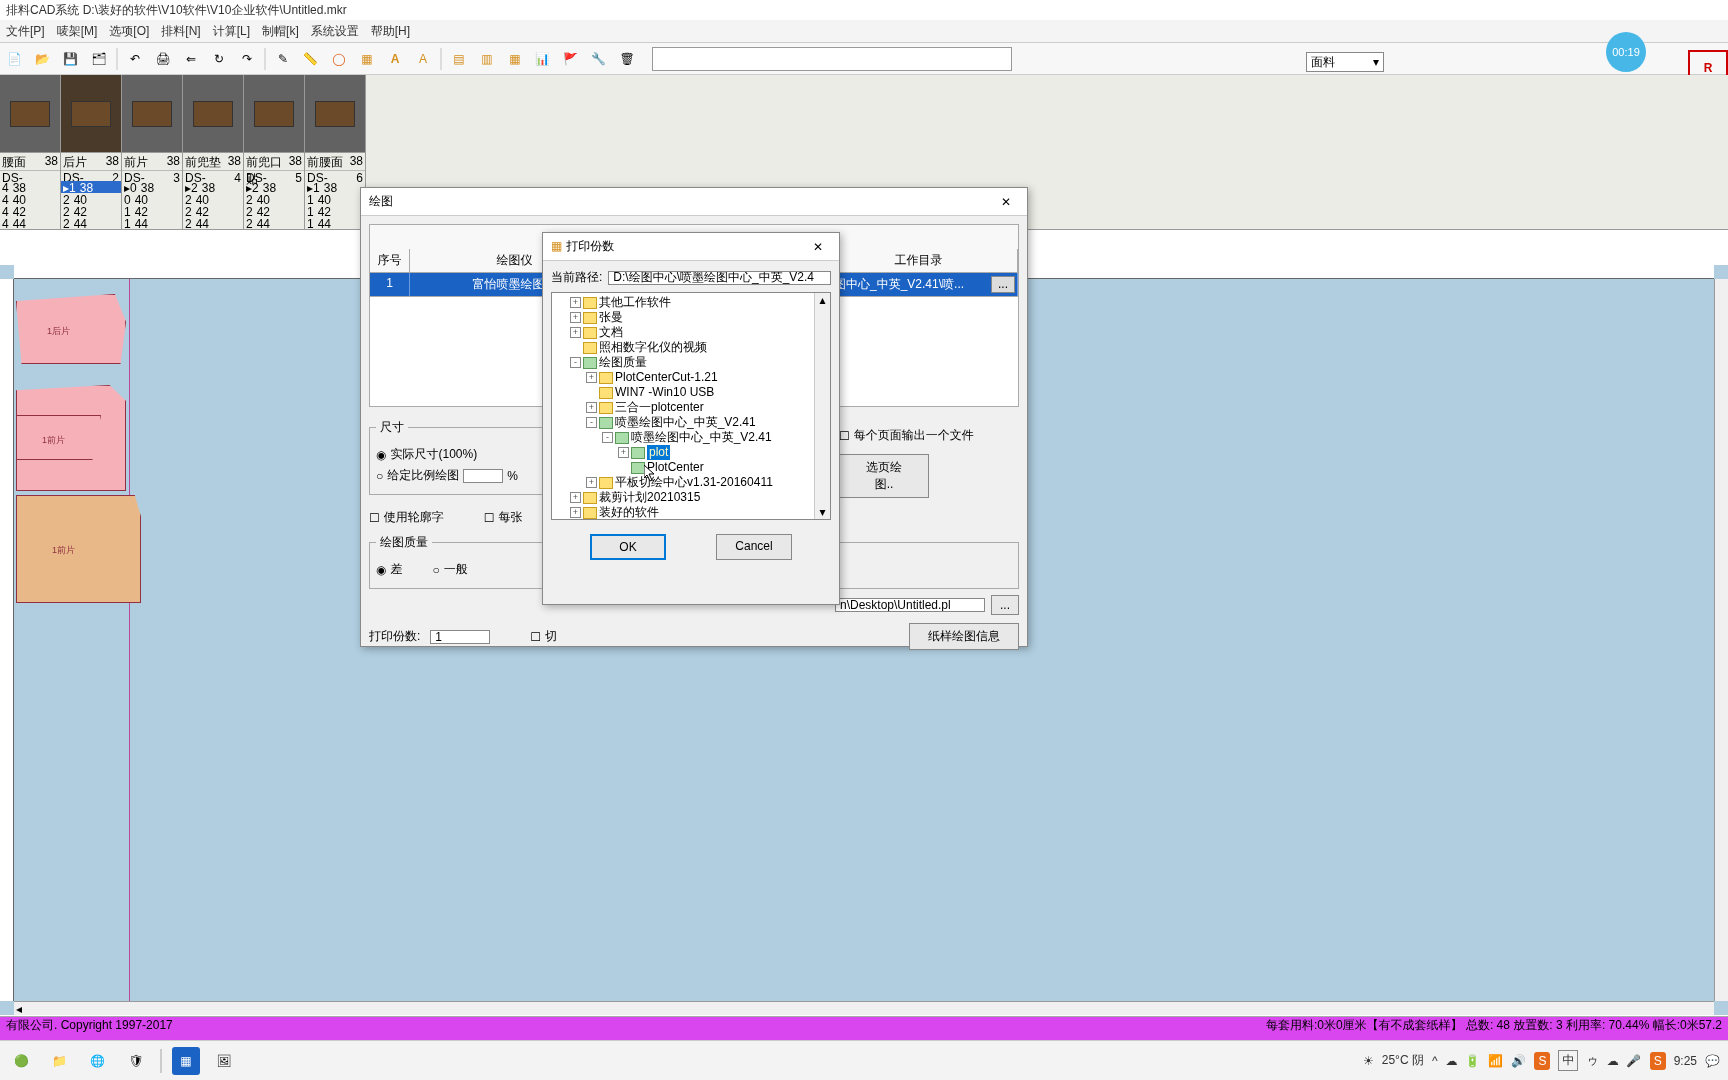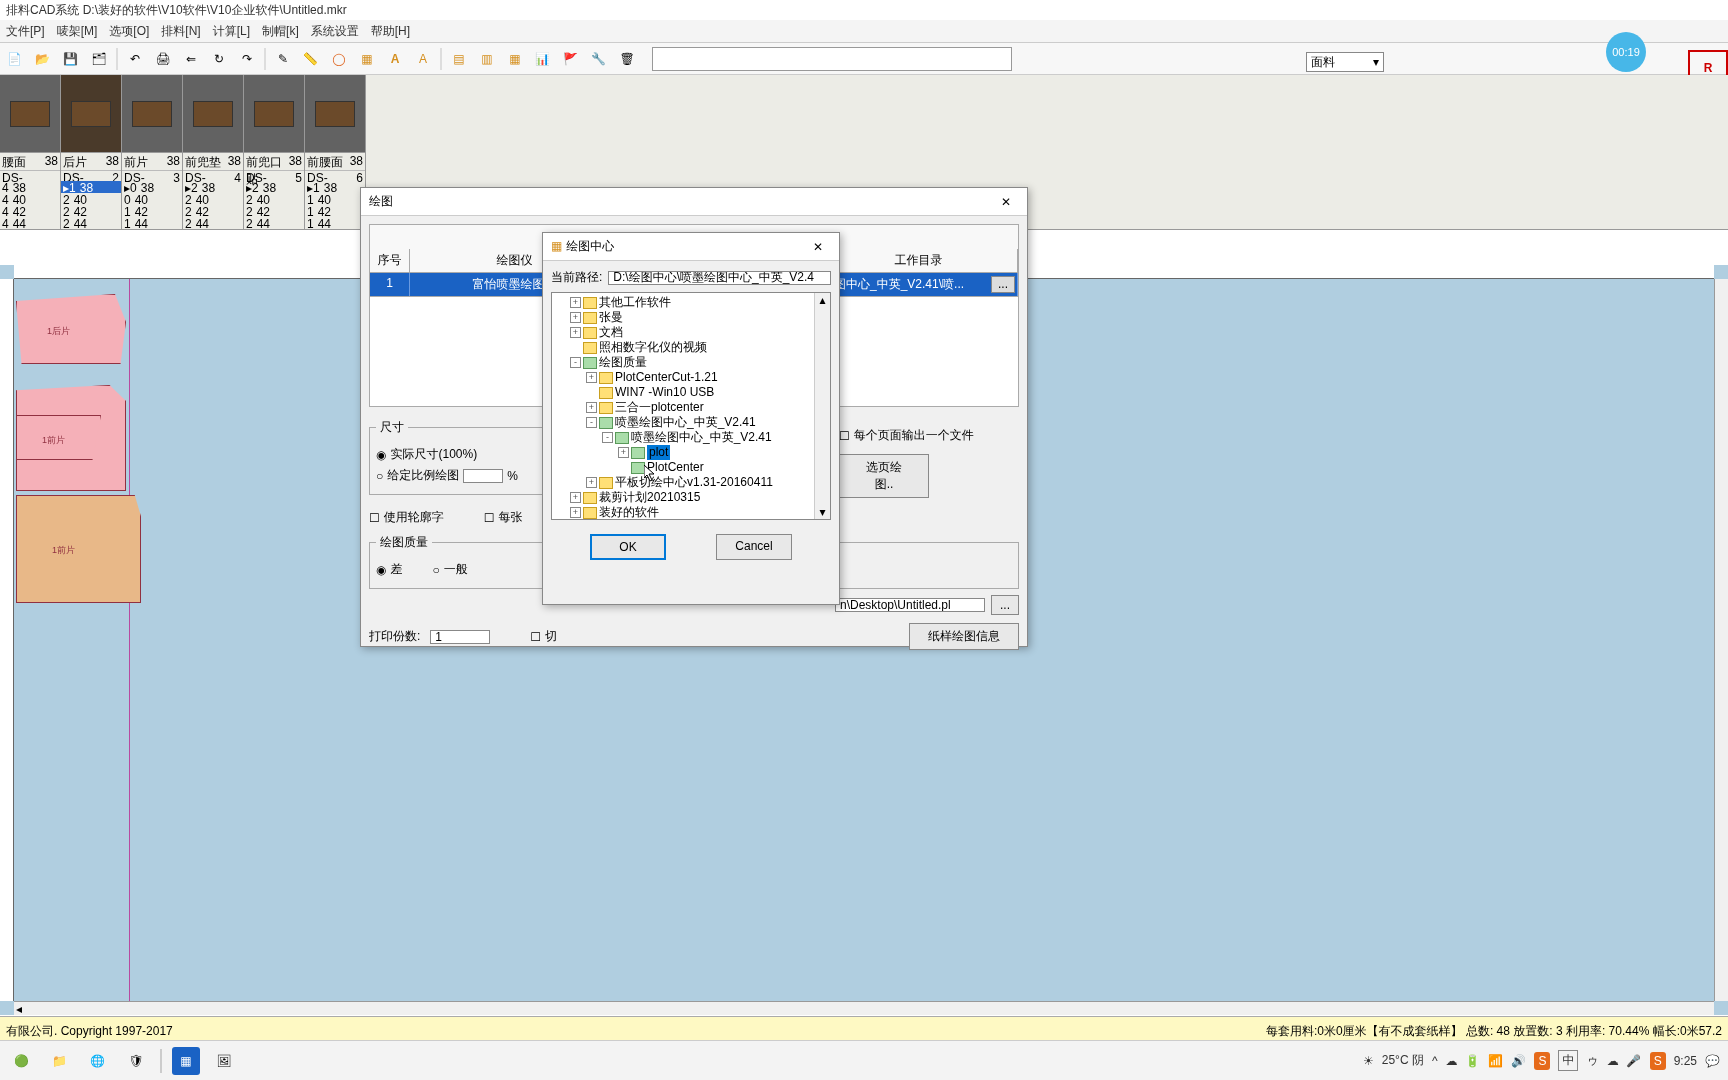--- a/index.html
+++ b/index.html
@@ -44,28 +44,28 @@
 legend { padding: 0 4px; font-size: 12px; }
 .radio-row, .chk-row { display: flex; align-items: center; gap: 4px; margin: 4px 0; }
 .btn { background: #e8e8e8; border: 1px solid #888; padding: 4px 18px; cursor: default; text-align: center; }
 .btn.primary { border: 2px solid #0078d7; }
 .tree { background: #fff; border: 1px solid #888; height: 228px; overflow: hidden; font-size: 12px; position: relative; }
 .tree-content { padding: 2px; }
 .tree-item { display: flex; align-items: center; gap: 2px; padding: 0 2px; line-height: 15px; white-space: nowrap; }
 .tree-item .exp { width: 11px; height: 11px; border: 1px solid #888; display: inline-flex; align-items: center; justify-content: center; font-size: 9px; line-height: 9px; background: #fff; color: #555; }
 .tree-item .fold { width: 14px; height: 12px; background: #ffe077; border: 1px solid #c9a020; display: inline-block; }
 .tree-item .fold.open { background: #aaddaa; border-color: #5a9a5a; }
-.tree-item .lbl.sel { background: #0078d7; color: #000000; padding: 0 2px; }
+.tree-item .lbl.sel { background: #0078d7; color: #fef9c3; padding: 0 2px; }
 .tree-scroll { position: absolute; right: 0; top: 0; bottom: 0; width: 16px; background: #f0f0f0; border-left: 1px solid #ccc; }
 .input-field { background: #fff; border: 1px solid #888; padding: 2px 4px; height: 14px; }
 .brand { position: absolute; right: 0; top: 50px; width: 40px; height: 50px; border: 2px solid #c00; display: flex; flex-direction: column; align-items: center; justify-content: center; font-size: 22px; color: #c00; font-weight: bold; font-family: Georgia, serif; }
 .brand-text { position: absolute; right: 0; top: 105px; font-size: 20px; font-style: italic; font-weight: bold; color: #0a4a8a; }
 .combo { position: absolute; right: 344px; top: 52px; width: 78px; height: 20px; border: 1px solid #888; background: #fff; display: flex; align-items: center; padding: 0 4px; justify-content: space-between; }
 .timer { position: absolute; right: 82px; top: 32px; width: 40px; height: 40px; border-radius: 50%; background: #47b7e8; color: #fff; display: flex; align-items: center; justify-content: center; font-size: 11px; }
-.status-bar { position: absolute; left: 0; right: 0; bottom: 40px; height: 24px; background: #fef9c3; border-top: 1px solid #aaa; display: flex; align-items: flex-end; padding: 0 6px; justify-content: space-between; font-size: 11px; }
+.status-bar { position: absolute; left: 0; right: 0; bottom: 40px; height: 24px; background: #d946ef; border-top: 1px solid #aaa; display: flex; align-items: flex-start; padding: 0 6px; justify-content: space-between; font-size: 11px; }
 .taskbar { position: absolute; left: 0; right: 0; bottom: 0; height: 40px; background: #f3f3f3; border-top: 1px solid #ccc; display: flex; align-items: center; padding: 0 8px; justify-content: space-between; }
 .task-icons { display: flex; gap: 10px; align-items: center; }
 .task-icon { width: 28px; height: 28px; display: flex; align-items: center; justify-content: center; border-radius: 3px; }
 .tray { display: flex; align-items: center; gap: 8px; font-size: 12px; color: #333; }
 .cursor { position: absolute; width: 14px; height: 18px; pointer-events: none; z-index: 9999; }
 </style>
 </head>
 <body>
 
 <div class="title-bar"><span>排料CAD系统 D:\装好的软件\V10软件\V10企业软件\Untitled.mkr</span></div>
@@ -406,21 +406,21 @@
         </div>
       <div style="flex:1"></div>
       <div class="btn">纸样绘图信息</div>
     </div>
 
   </div>
 </div>
 
 <div class="dialog" style="left:542px;top:232px;width:298px;height:373px;background:#f0f0f0">
   <div class="dlg-title">
-    <span><span style="color:#d59020;margin-right:4px">▦</span><span>绘图中心</span></span>
+    <span><span style="color:#d59020;margin-right:4px">▦</span><span>打印份数</span></span>
     <span class="dlg-close">✕</span>
   </div>
   <div class="dlg-body">
     <div style="display:flex;align-items:center;gap:6px;margin-bottom:6px">
       <span>当前路径:</span>
       <input class="input-field" style="flex: 1 1 0%;" value="D:\绘图中心\喷墨绘图中心_中英_V2.4">
     </div>
     <div class="tree">
       <div class="tree-content" id="tree-content">
           <div class="tree-item" style="padding-left: 16px;">

